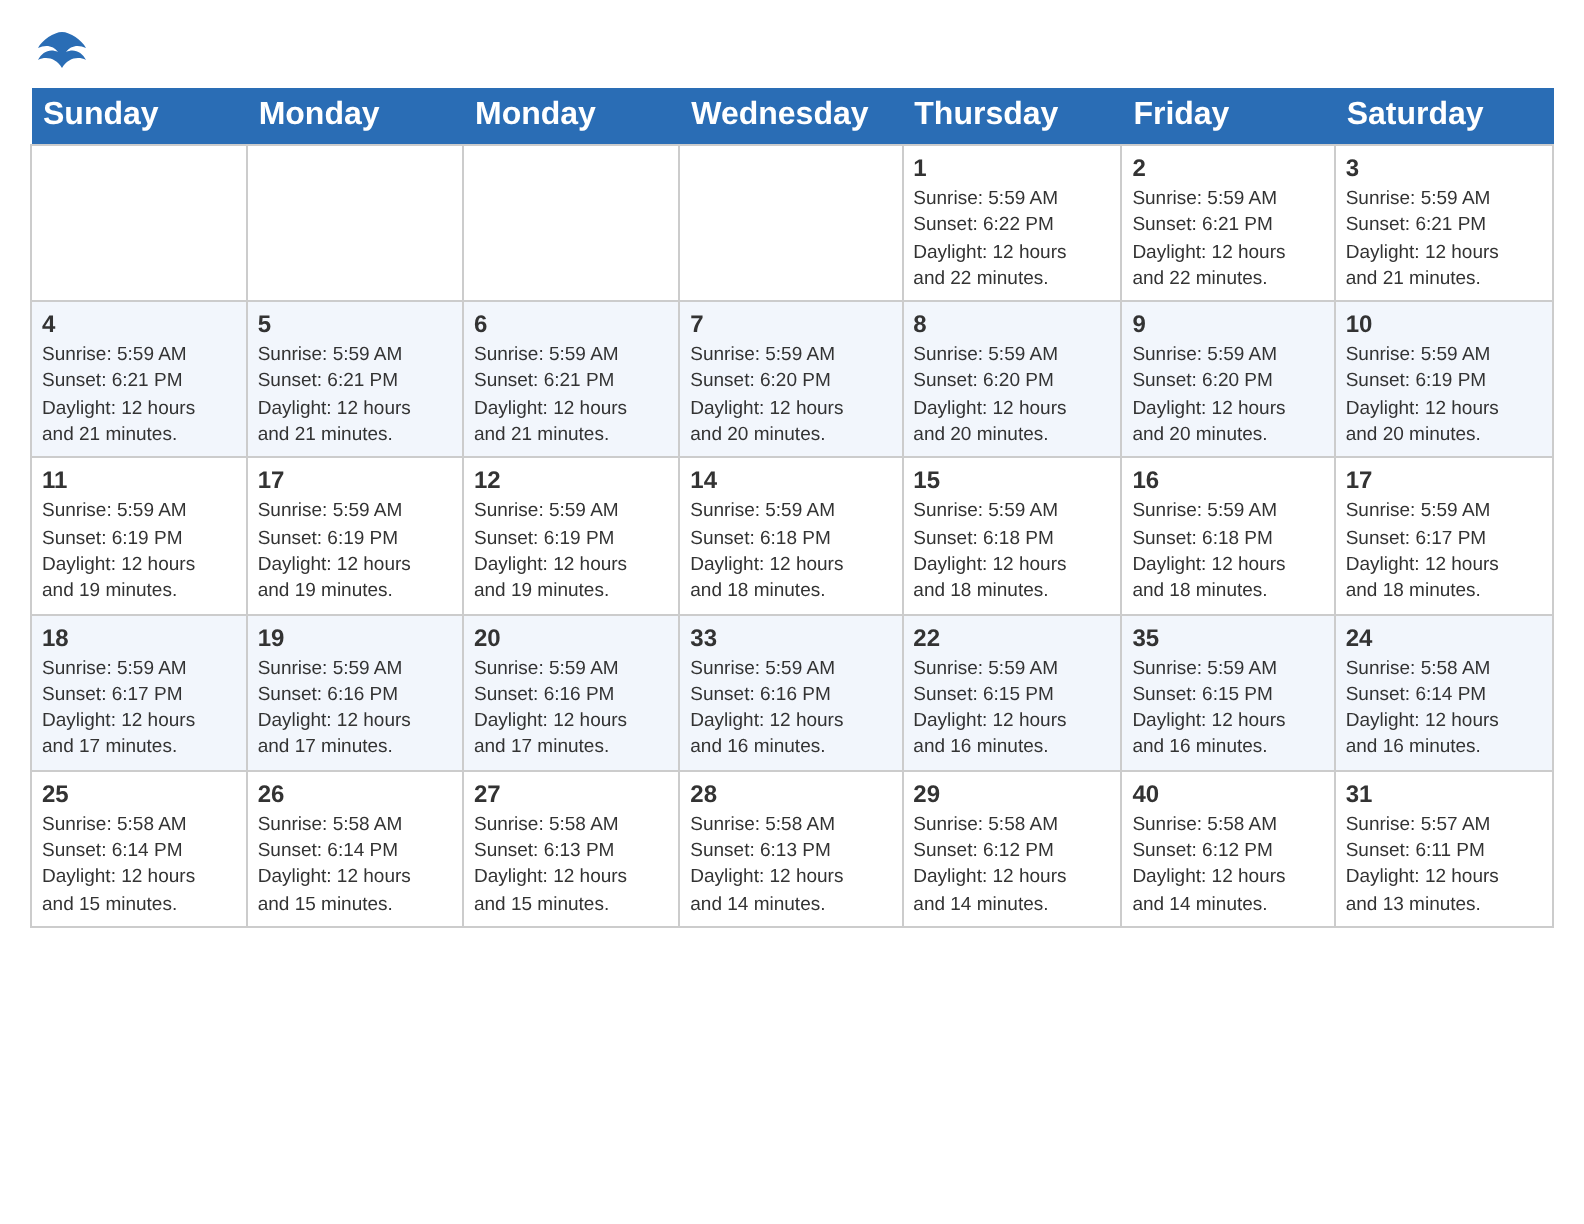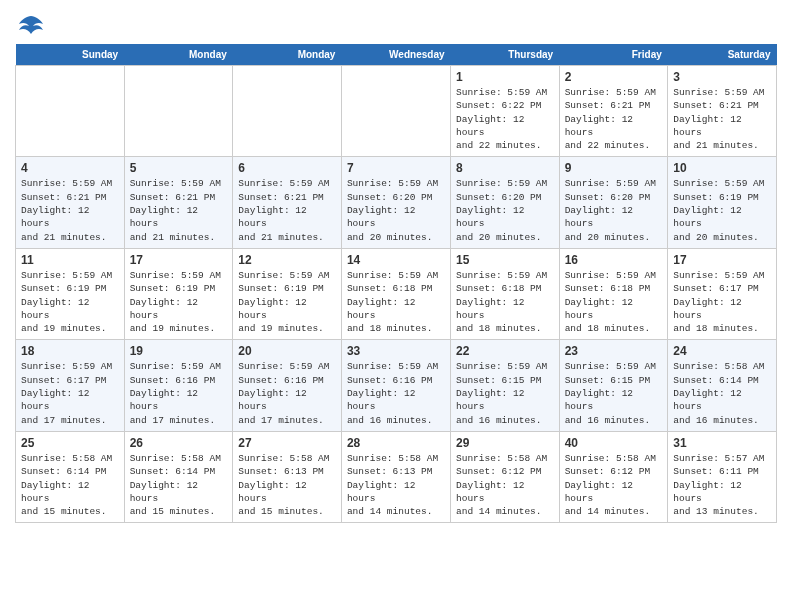--- a/index.html
+++ b/index.html
@@ -50,23 +50,23 @@
       color: #333;
     }
     table {
       width: 100%;
       border-collapse: collapse;
       font-size: 10px;
     }
     th {
       background-color: #2a6db5;
       color: #fff;
-      text-align: right;
+      text-align: left;
       padding: 5px 6px;
-      font-size: 10px;
+      font-size: 16px;
       font-weight: bold;
     }
     td {
       border: 1px solid #ccc;
       vertical-align: top;
       padding: 4px 5px;
       width: 113px;
       min-height: 70px;
       color: #333;
       background: #fff;
@@ -77,21 +77,20 @@
     .day-num {
       font-weight: bold;
       font-size: 12px;
       display: block;
       margin-bottom: 2px;
     }
     .day-info {
       font-size: 9.5px;
       line-height: 1.4;
       color: #333;
-      font-family: Liberation Mono, monospace;
     }
     .empty-cell {
       background: #fff !important;
     }
     tr:nth-child(even) td.empty-cell {
       background: #f2f6fc !important;
     }
   </style>
 </head>
 <body>
@@ -286,21 +285,21 @@
 and 16 minutes.</div>
         </td>
         <td>
           <span class="day-num">22</span>
           <div class="day-info" style="white-space: pre-line;">Sunrise: 5:59 AM
 Sunset: 6:15 PM
 Daylight: 12 hours
 and 16 minutes.</div>
         </td>
         <td>
-          <span class="day-num">23</span>
+          <span class="day-num">35</span>
           <div class="day-info" style="white-space: pre-line;">Sunrise: 5:59 AM
 Sunset: 6:15 PM
 Daylight: 12 hours
 and 16 minutes.</div>
         </td>
         <td>
           <span class="day-num">24</span>
           <div class="day-info" style="white-space: pre-line;">Sunrise: 5:58 AM
 Sunset: 6:14 PM
 Daylight: 12 hours

